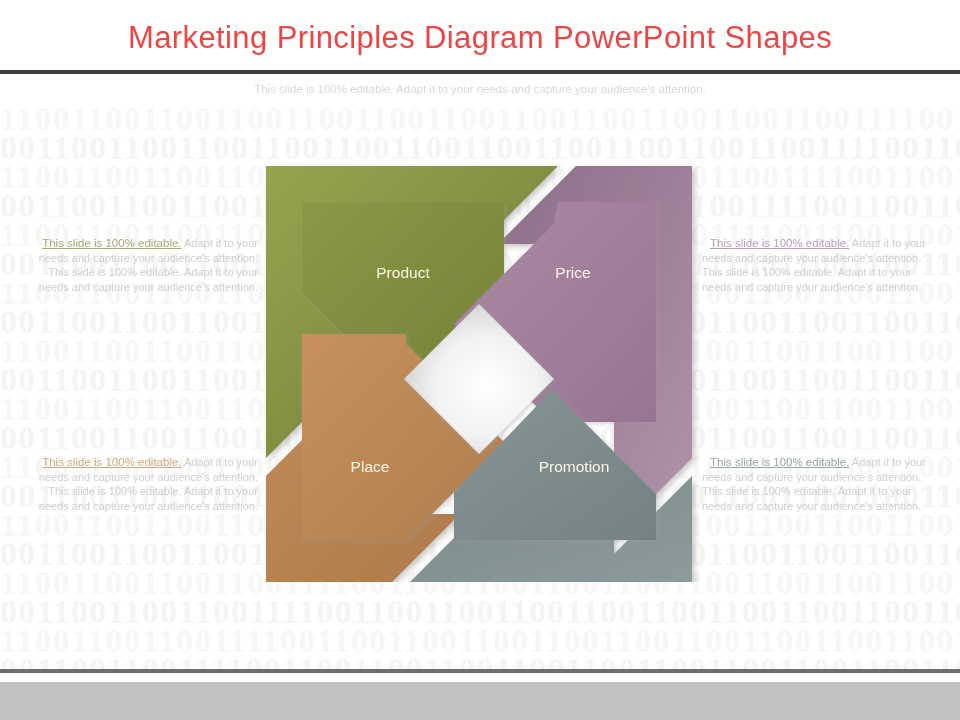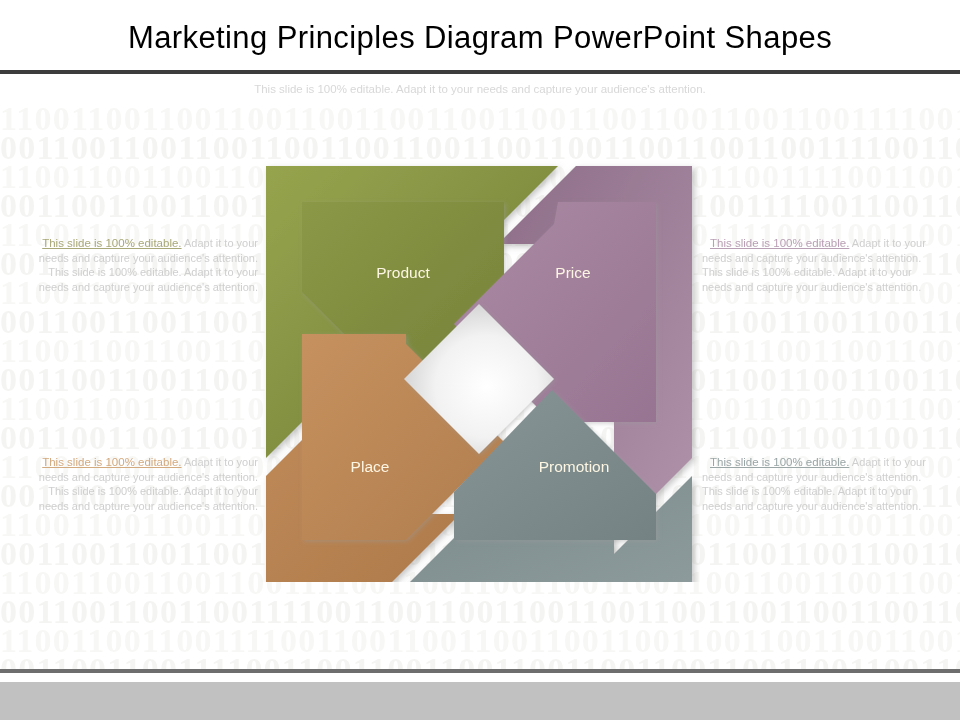--- a/index.html
+++ b/index.html
@@ -51,21 +51,21 @@
 
   
   #slide-title {
     position: absolute;
     left: 0;
     top: 20px;
     width: 960px;
     text-align: center;
     font-size: 31px;
     letter-spacing: 0.4px;
-    color: #000000;
+    color: #ef4444;
     z-index: 6;
     white-space: nowrap;
   }
   #title-rule {
     position: absolute;
     left: 0;
     top: 70px;
     width: 960px;
     height: 4px;
     background: #3d3d3d;

